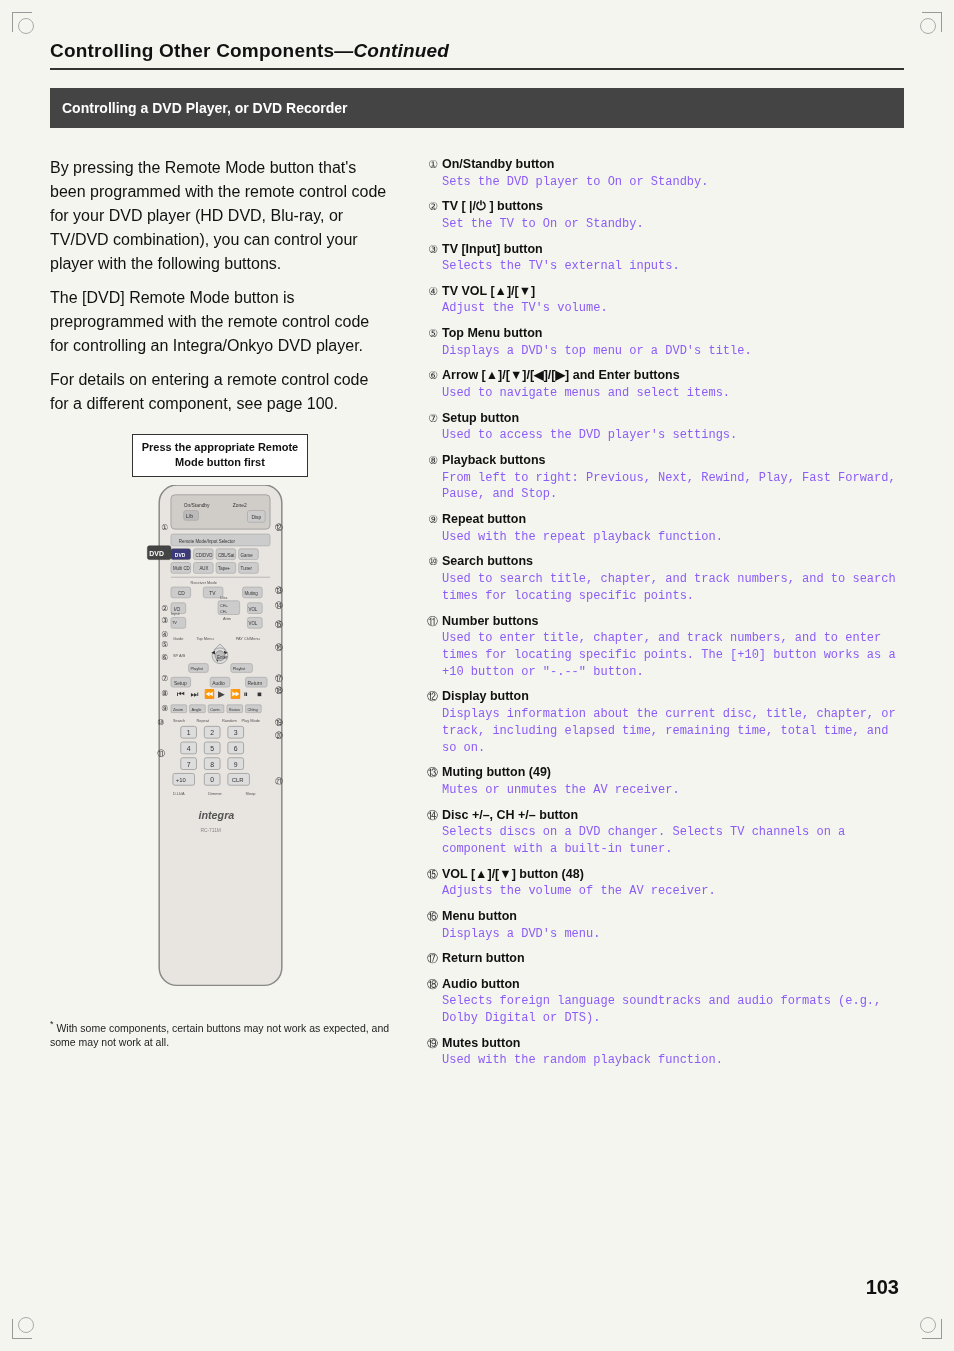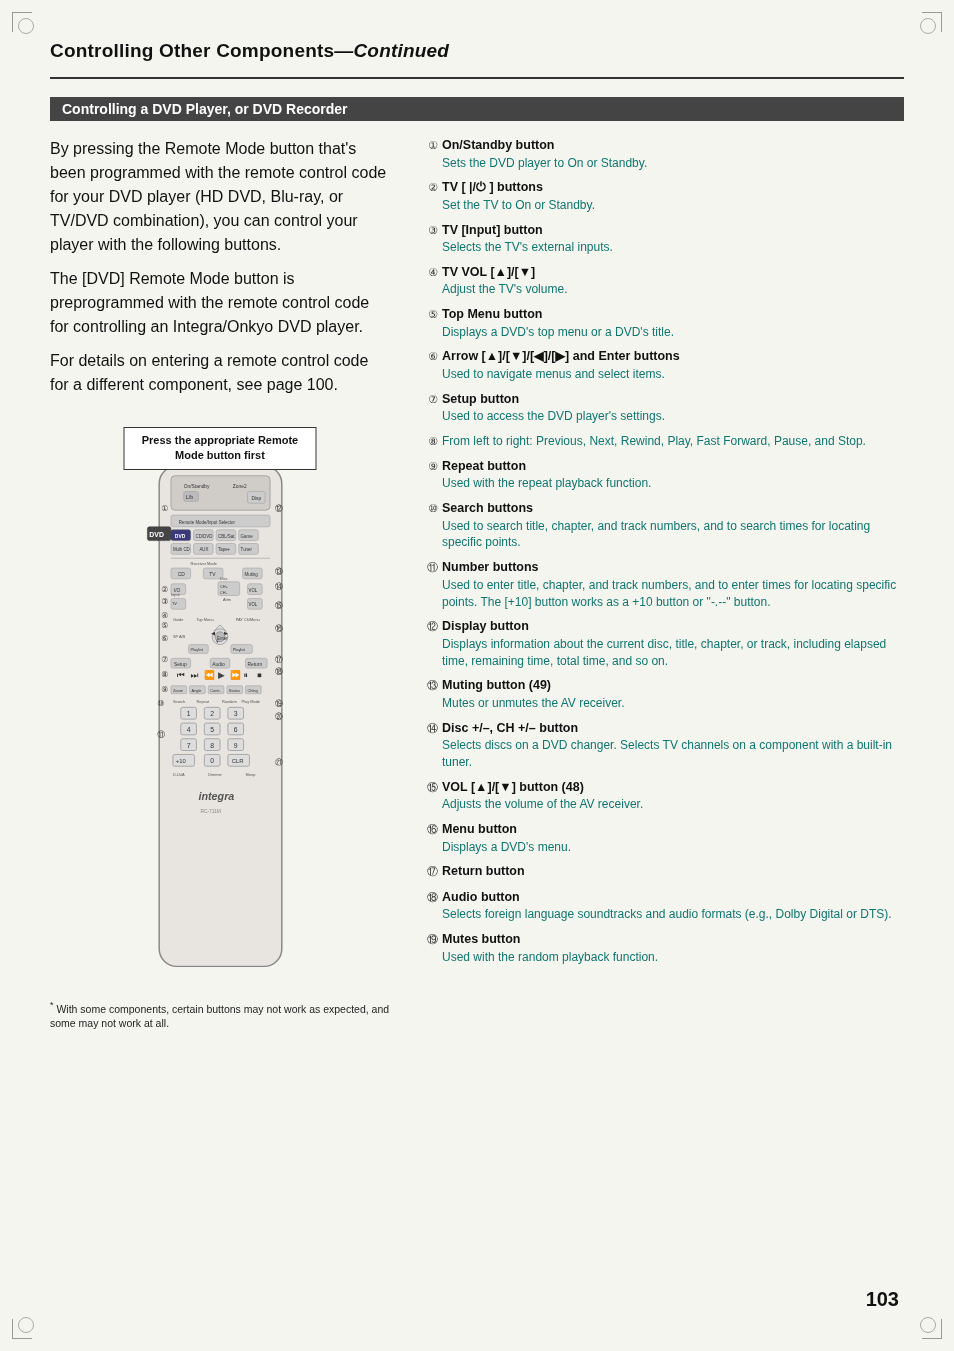--- a/index.html
+++ b/index.html
@@ -36,34 +36,34 @@
     .corner-circle.tr { top: 18px; right: 18px; }
     .corner-circle.bl { bottom: 18px; left: 18px; }
     .corner-circle.br { bottom: 18px; right: 18px; }
 
     
     .page-title {
       font-size: 19px;
       font-weight: bold;
       font-style: italic;
       border-bottom: 2px solid #333;
-      padding-bottom: 15px;
+      padding-bottom: 6px;
       margin-bottom: 18px;
       letter-spacing: 0.2px;
     }
     .page-title span.normal { font-style: normal; }
 
     
     .section-header {
       background: #444;
       color: #fff;
       font-size: 14px;
       font-weight: bold;
-      padding: 4px 12px;
-      margin-bottom: 16px;
+      padding: 12px 12px;
+      margin-bottom: 28px;
       display: inline-block;
       width: 100%;
     }
 
     
     .two-col {
       display: flex;
       gap: 28px;
     }
     .left-col {
@@ -91,24 +91,24 @@
     }
 
     
     .callout-box {
       border: 1.5px solid #333;
       background: #fff;
       font-size: 11px;
       font-weight: bold;
       padding: 5px 8px;
       text-align: center;
-      width: 193px;
+      width: 176px;
       line-height: 1.4;
       position: absolute;
-      top: 16px;
+      top: 4px;
       left: 50%;
       transform: translateX(-50%);
       z-index: 10;
     }
 
     
     .remote-svg-wrapper {
       margin-top: 10px;
       position: relative;
     }
@@ -142,28 +142,29 @@
       padding-top: 1px;
       color: #333;
     }
     .item-content {}
     .item-title {
       font-weight: bold;
       font-size: 12.5px;
     }
     .item-desc {
       font-size: 12px;
-      color: #0f766e;
+      color: #8b5cf6;
       line-height: 1.4;
+      font-family: Liberation Mono, monospace;
     }
 
     
     .page-number {
       position: absolute;
-      bottom: 40px;
+      bottom: 52px;
       right: 55px;
       font-size: 20px;
       font-weight: bold;
     }
 
     
     svg.remote {
       width: 185px;
       height: 520px;
     }
@@ -462,20 +463,21 @@
           <li>
       <span class="item-num">⑦</span>
       <div class="item-content">
         <div class="item-title">Setup button</div>
         <div class="item-desc">Used to access the DVD player's settings.</div>
       </div>
     </li>
           <li>
       <span class="item-num">⑧</span>
       <div class="item-content">
+        <div class="item-title">Playback buttons</div>
         <div class="item-desc">From left to right: Previous, Next, Rewind, Play, Fast Forward, Pause, and Stop.</div>
       </div>
     </li>
           <li>
       <span class="item-num">⑨</span>
       <div class="item-content">
         <div class="item-title">Repeat button</div>
         <div class="item-desc">Used with the repeat playback function.</div>
       </div>
     </li>

